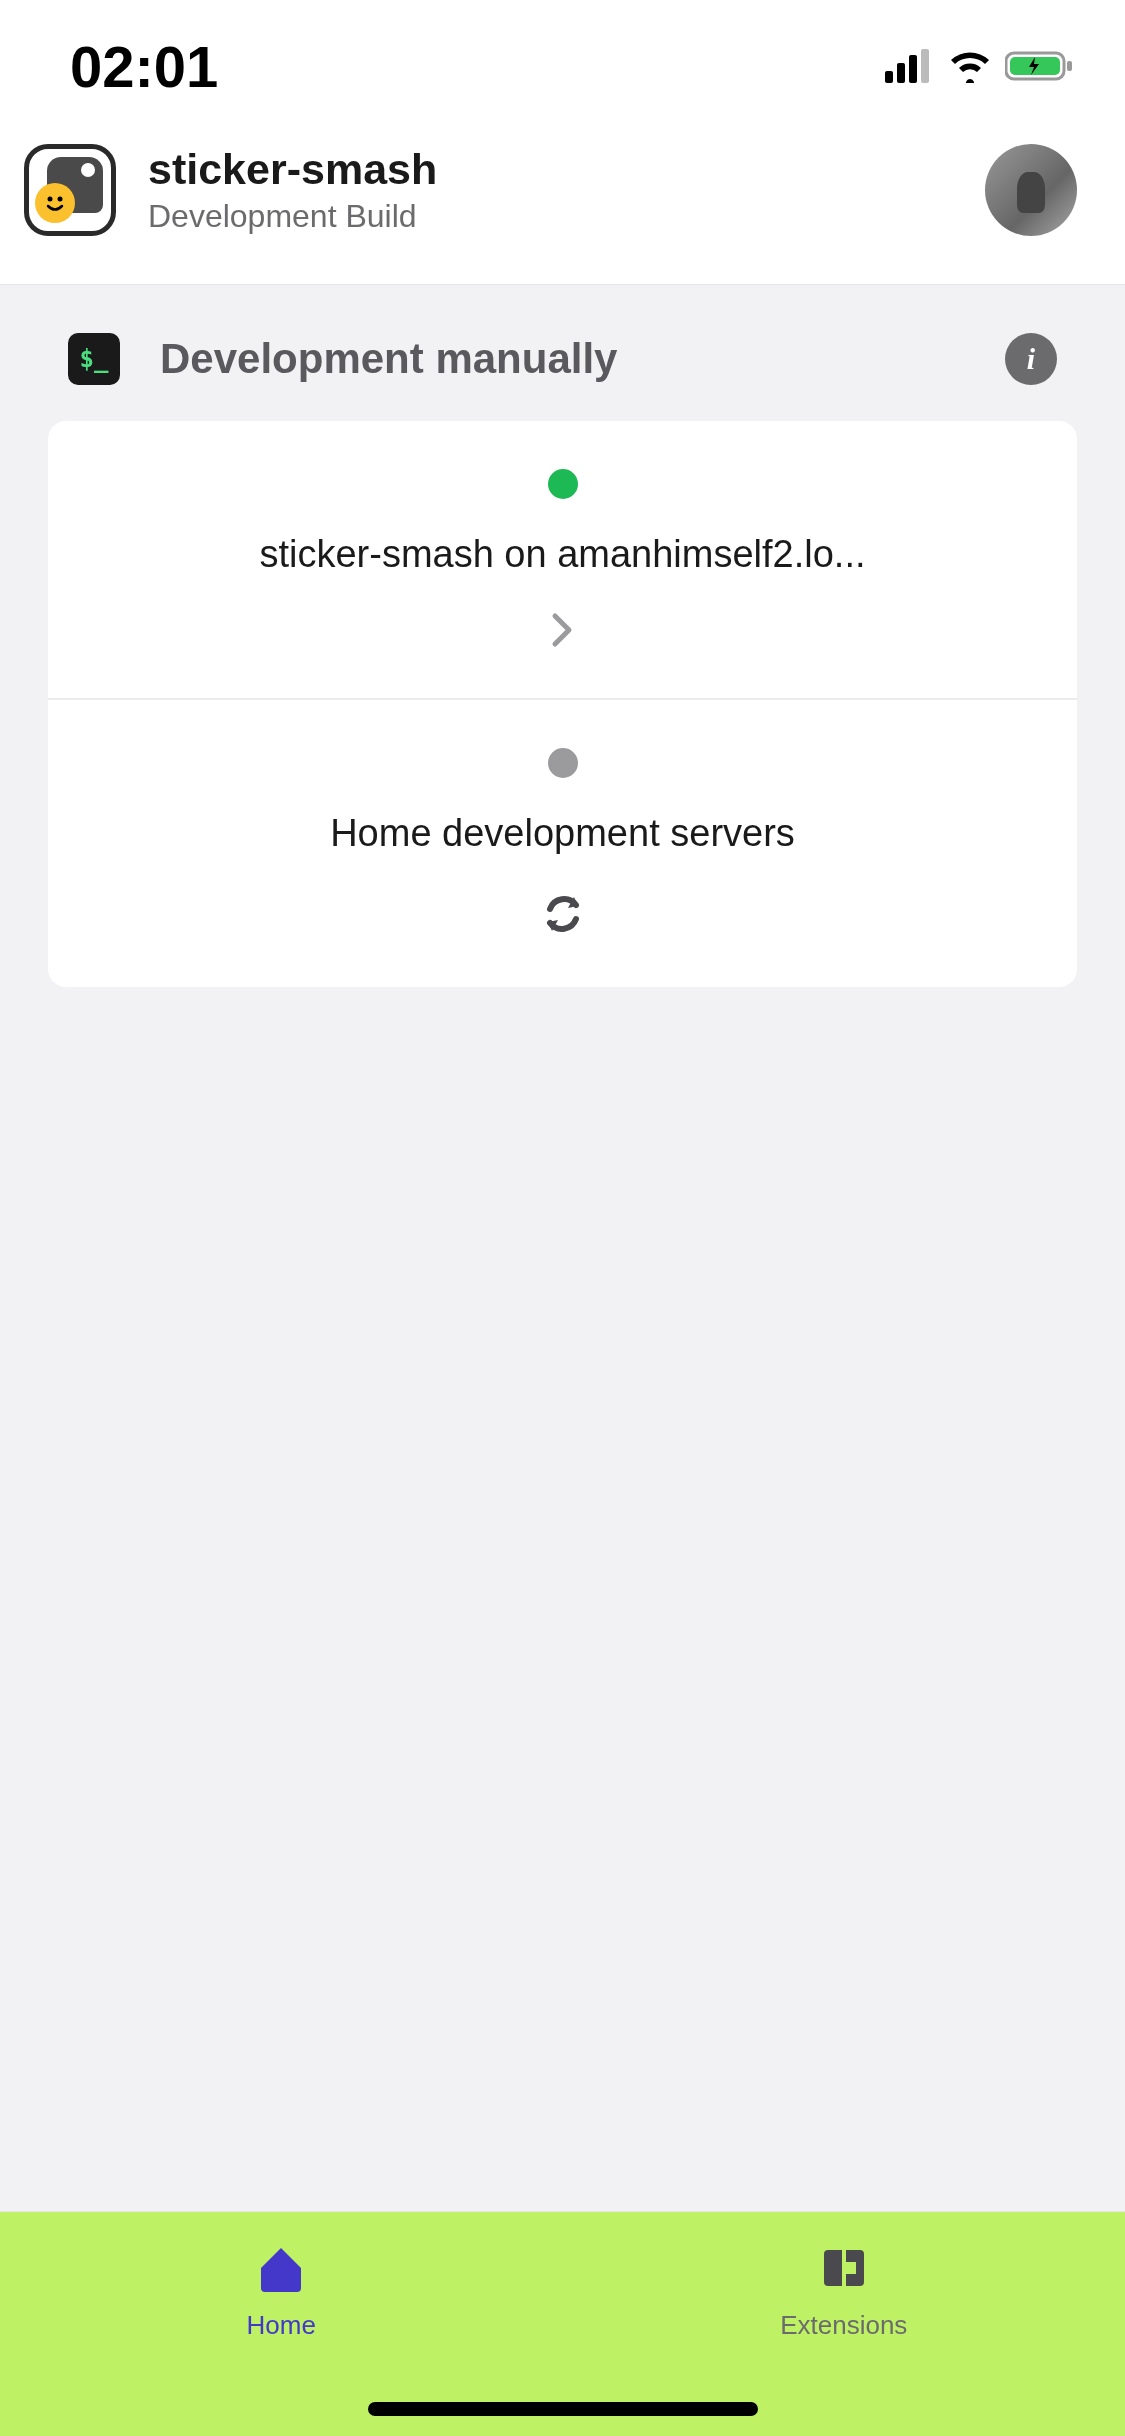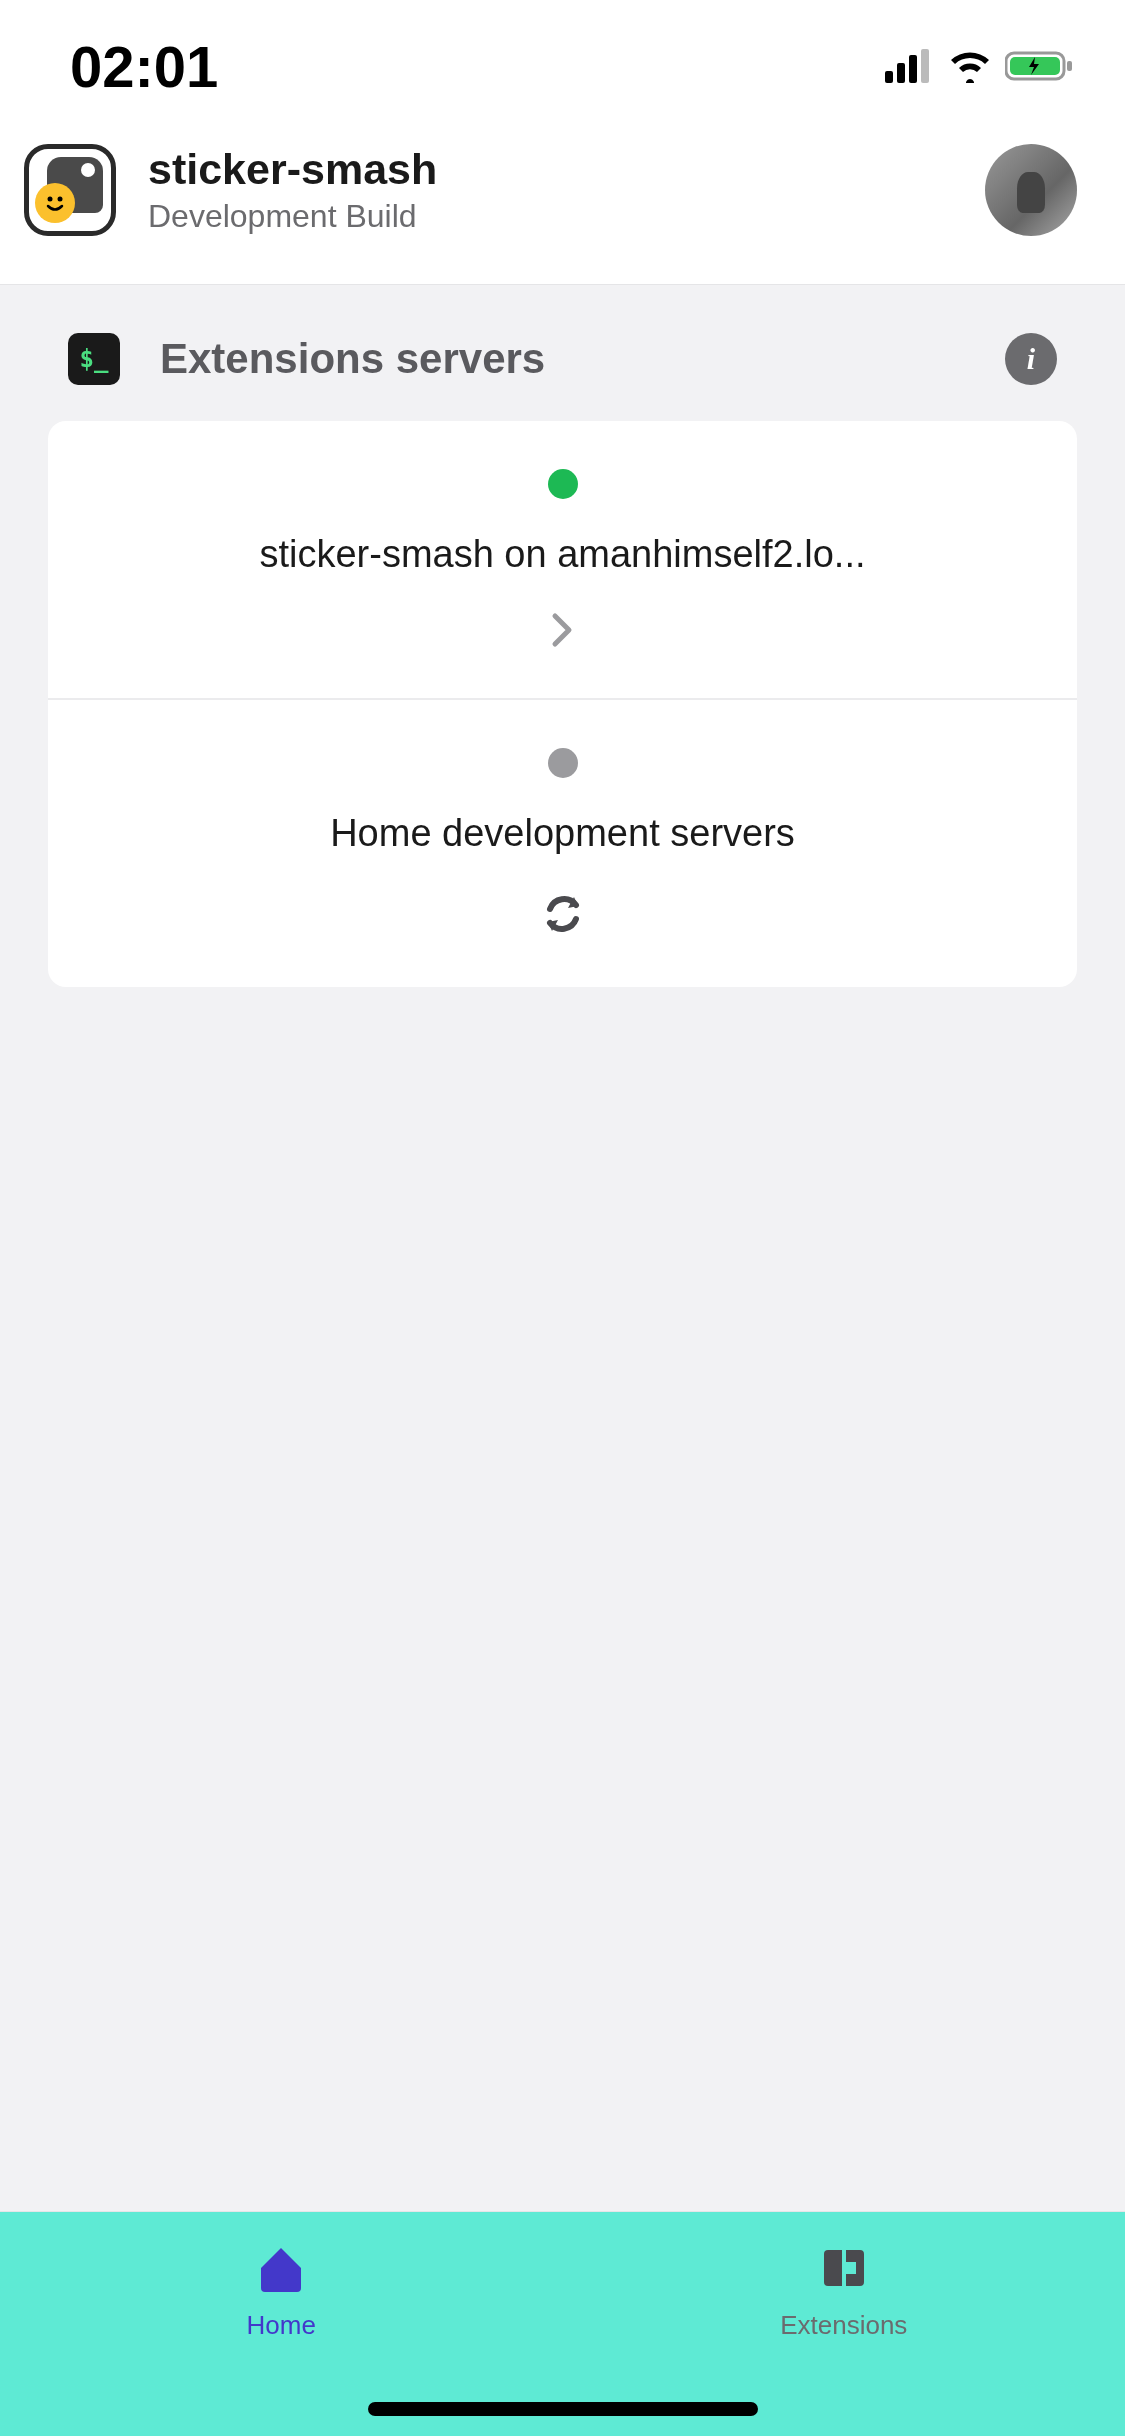--- a/index.html
+++ b/index.html
@@ -182,21 +182,21 @@
       overflow: hidden;
       text-overflow: ellipsis;
     }
     .chevron {
       color: #9b9b9e;
       flex-shrink: 0;
     }
     .tab-bar {
       margin-top: auto;
       height: 225px;
-      background: #5eead4;
+      background: #bef264;
       border-top: 1px solid #e5e5e7;
       display: flex;
     }
     .tab {
       flex: 1;
       display: flex;
       flex-direction: column;
       align-items: center;
       justify-content: flex-start;
       padding-top: 28px;
@@ -258,21 +258,21 @@
   <div class="header-text">
     <div class="app-title">sticker-smash</div>
     <div class="app-subtitle">Development Build</div>
   </div>
   <div class="avatar"></div>
 </div>
 
 <div class="section">
   <div class="section-header">
     <div class="terminal-icon">$_</div>
-    <div class="section-title">Extensions servers</div>
+    <div class="section-title">Development manually</div>
     <div class="info-icon">i</div>
   </div>
 
   <div class="card">
     <div class="row">
       <div class="dot green"></div>
       <div class="row-text">sticker-smash on amanhimself2.lo...</div>
       <svg class="chevron" width="28" height="40" viewBox="0 0 28 40">
         <path d="M6 6 l14 14 l-14 14" stroke="#9b9b9e" stroke-width="5" fill="none" stroke-linecap="round" stroke-linejoin="round"></path>
       </svg>

